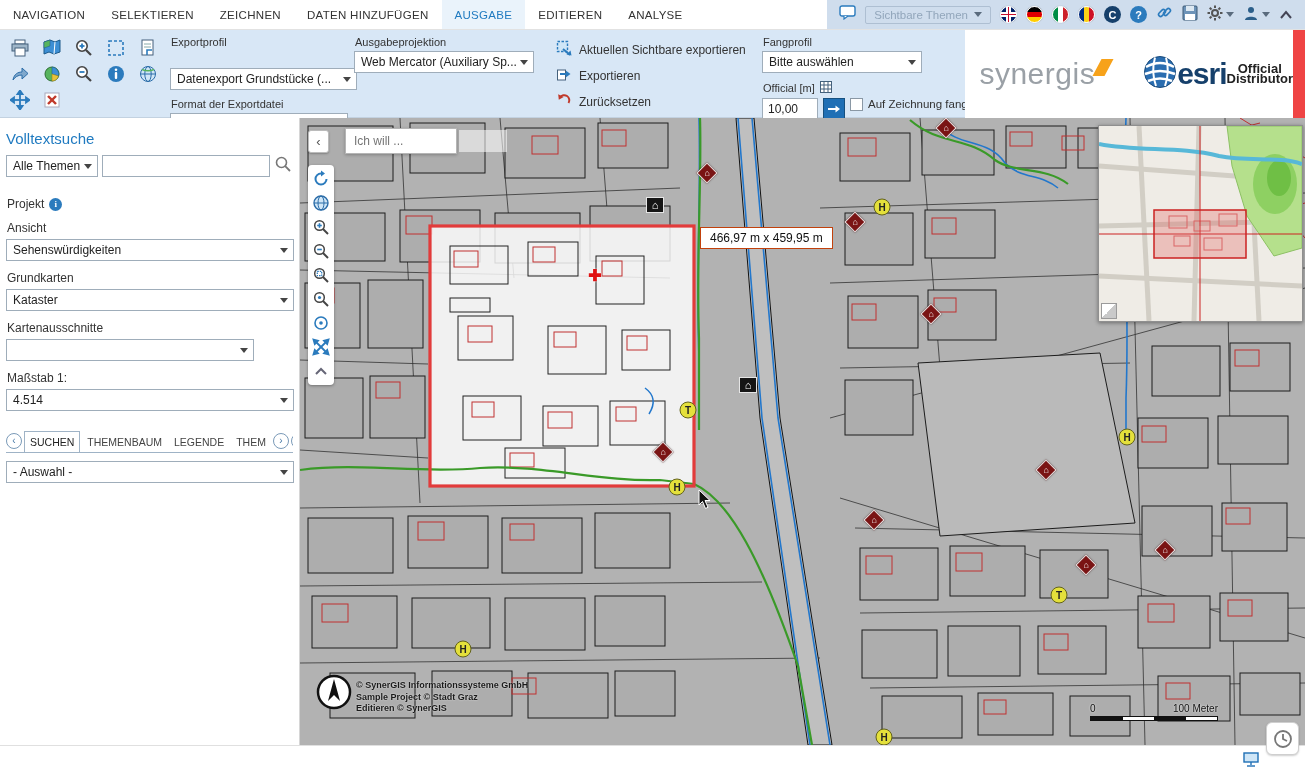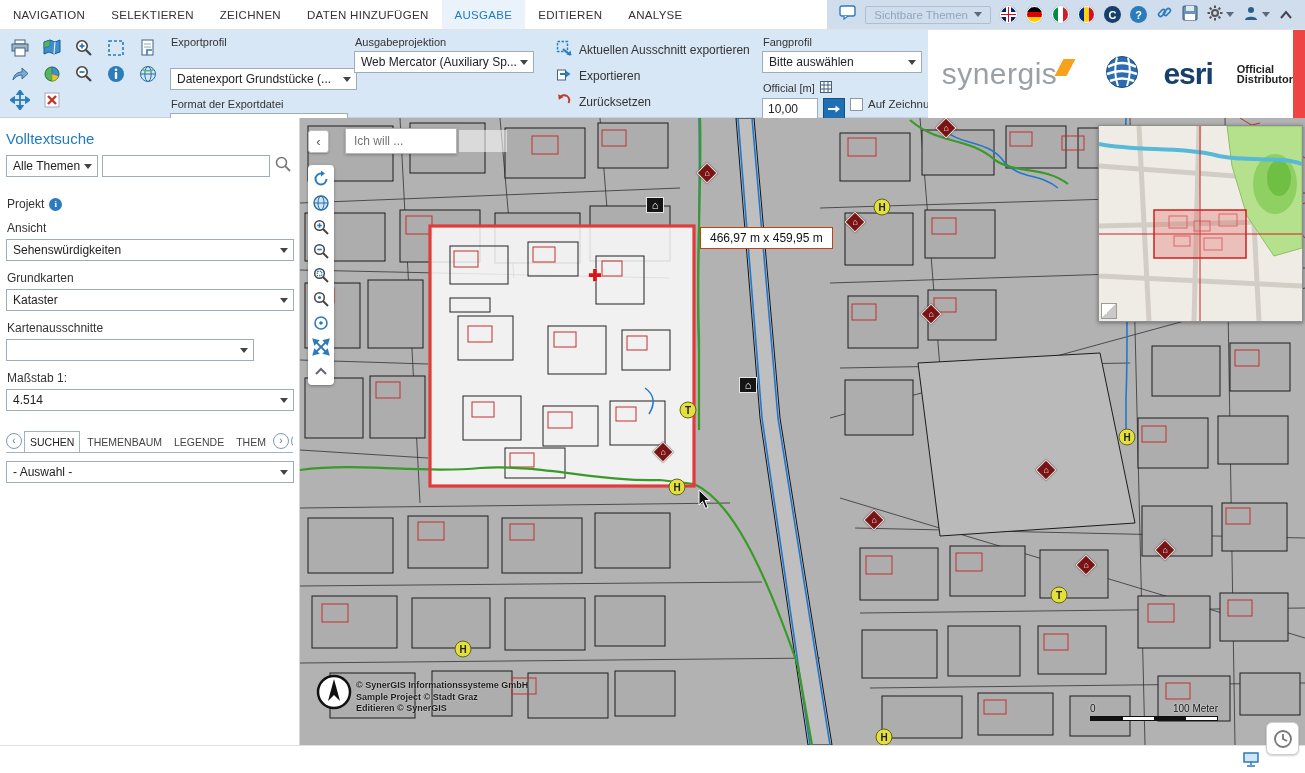--- a/index.html
+++ b/index.html
@@ -38,23 +38,23 @@
   .grp label { display:block; margin:2px 0 3px 1px; font-size:11px; color:#333; }
   .dd { position:relative; height:22px; background:#fff; border:1px solid #9fadba; font-size:12px; color:#222; line-height:20px; padding:0 20px 0 6px; cursor:pointer; white-space:nowrap; overflow:hidden; }
   .dd .caret { position:absolute; right:5px; top:8px; width:0; height:0; border-left:4px solid transparent; border-right:4px solid transparent; border-top:5px solid #444; }
   .cmdbtn { display:flex; align-items:center; gap:7px; font-size:12px; color:#333; margin-bottom:7px; cursor:pointer; white-space:nowrap; }
   .txt-input { height:22px; border:1px solid #9fadba; background:#fff; font-size:12px; color:#222; padding:0 5px; font-family:"Liberation Sans",sans-serif; }
   .bluebtn { width:22px; height:22px; background:#1f6fb5; border:1px solid #16507f; display:flex; align-items:center; justify-content:center; cursor:pointer; }
   .chk { width:13px; height:13px; border:1px solid #8a98a5; background:#fff; display:inline-block; }
   .branding { position:absolute; right:12px; top:0; height:88px; display:flex; align-items:center; gap:34px; background:#fff; padding-left:14px; }
   .syn-logo { font-size:30px; color:#9aa0a6; letter-spacing:.5px; display:flex; align-items:flex-start; }
   .syn-slash { width:12px; height:17px; background:#f7a21a; transform:skewX(-28deg); margin:2px 0 0 2px; }
-  .esri-logo { display:flex; align-items:center; gap:24px; }
+  .esri-logo { display:flex; align-items:center; gap:0; }
   .esri-word { font-size:30px; font-weight:bold; color:#16406b; letter-spacing:-1px; }
-  .esri-sub { font-size:11px; color:#222; line-height:10px; font-weight:bold; }
+  .esri-sub { font-size:13px; color:#222; line-height:10px; font-weight:bold;text-align:center; }
 
   
   #content { display:flex; height:627px; }
   #sidebar { width:300px; background:#fff; border-right:1px solid #d6d6d6; padding:12px 6px 0 6px; position:relative; }
   .sb-title { color:#1f7ac0; font-size:15px; margin-bottom:8px; }
   .search-row { display:flex; align-items:center; gap:4px; margin-bottom:20px; }
   .sb-label { font-size:12px; color:#333; margin:10px 0 4px 1px; display:flex; align-items:center; gap:5px; }
   .info-dot { width:13px; height:13px; border-radius:50%; background:#2b7bbd; color:#fff; font:bold 9px/13px "Liberation Serif",serif; text-align:center; display:inline-block; }
   .sb-dd { width:288px; }
   .tabs { display:flex; align-items:flex-end; gap:2px; border-bottom:1px solid #9fb3c6; margin-top:18px; height:24px; overflow:hidden; }
@@ -294,21 +294,21 @@
 
       <div class="grp" style="left:556px; top:10px;">
         <div class="cmdbtn">
           <span>
             <svg width="16" height="16" viewBox="0 0 16 16">
                 <rect x="1.5" y="1.5" width="10" height="10" fill="#cfe6f7" stroke="#2b7bbd" stroke-width="1.4" stroke-dasharray="2.5 1.5"></rect>
                 <line x1="7" y1="9" x2="14" y2="15" stroke="#2b7bbd" stroke-width="2"></line>
                 <polygon points="15.5,15.5 10.5,14.5 14.5,10.5" fill="#2b7bbd"></polygon>
               </svg>
           </span>
-          <span>Aktuellen Ausschnitt exportieren</span>
+          <span>Aktuellen Sichtbare exportieren</span>
         </div>
         <div class="cmdbtn">
           <span>
             <svg width="16" height="16" viewBox="0 0 16 16">
                 <rect x="1.5" y="4" width="8" height="10" fill="#fff" stroke="#44617c"></rect>
                 <line x1="4" y1="8" x2="11" y2="8" stroke="#2b7bbd" stroke-width="2"></line>
                 <polygon points="14.5,8 10,4.8 10,11.2" fill="#2b7bbd"></polygon>
               </svg>
           </span>
           <span>Exportieren</span>

